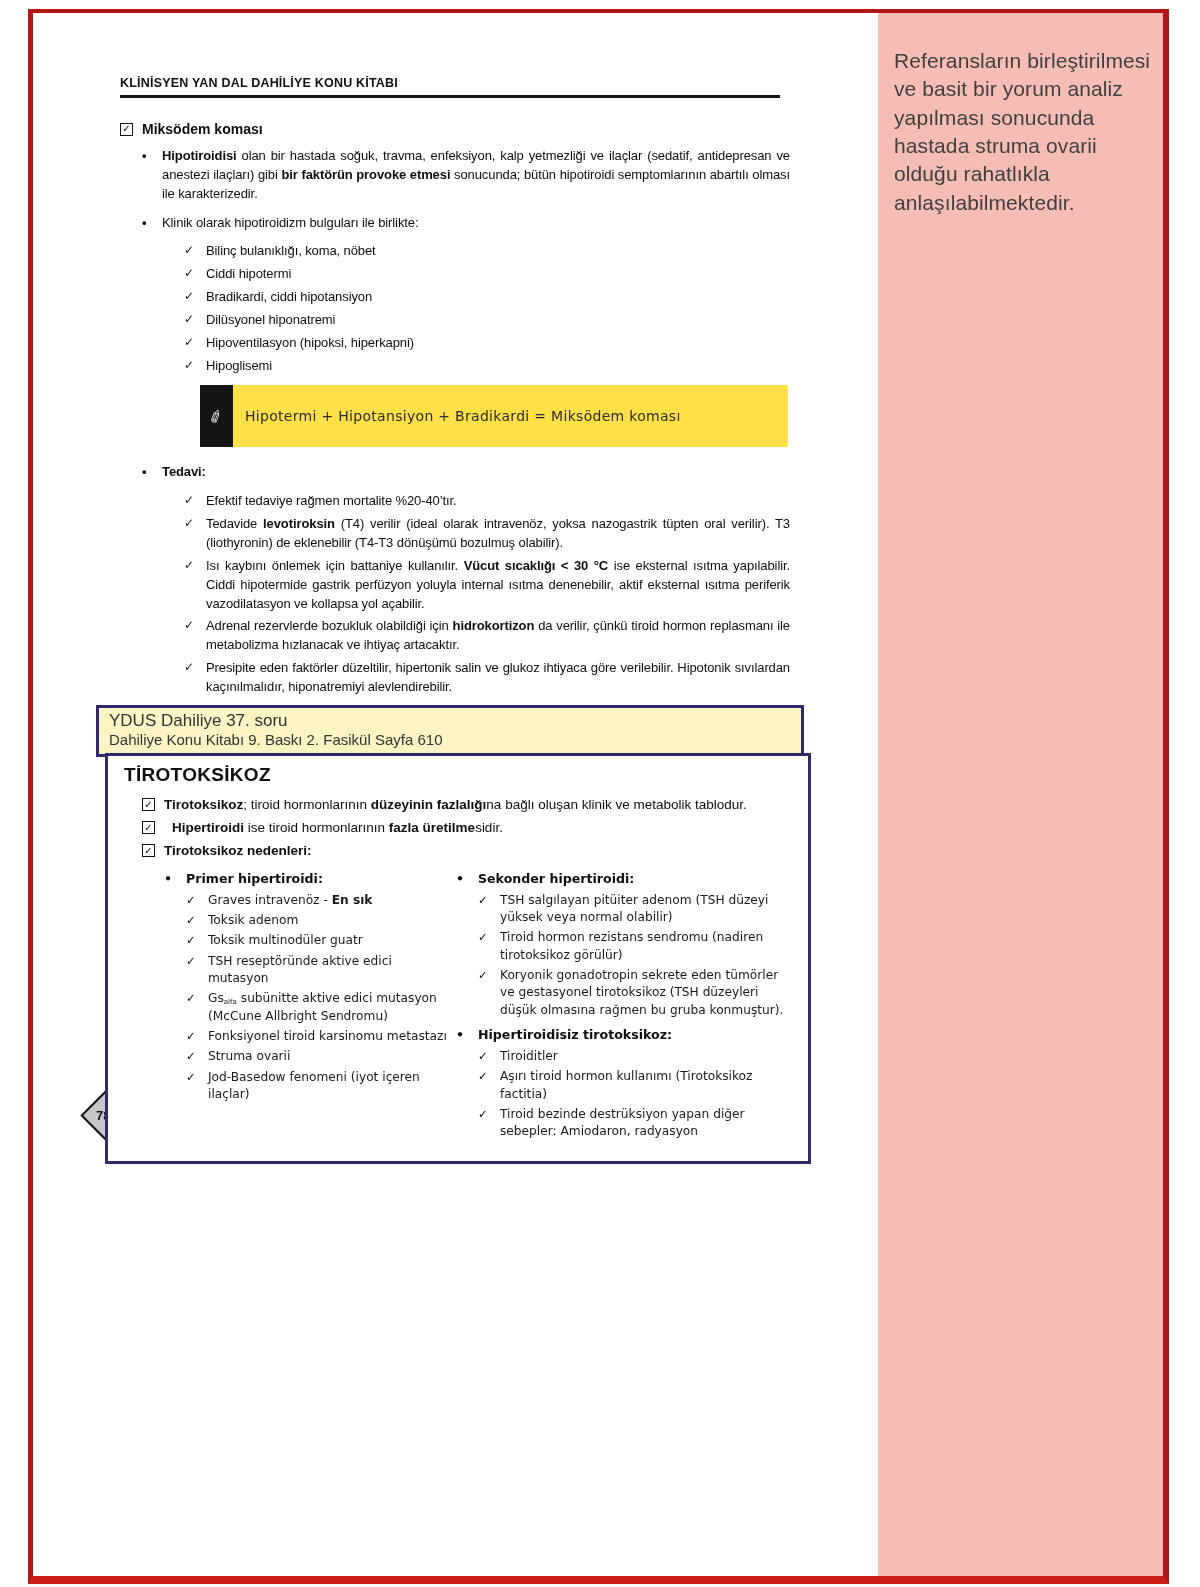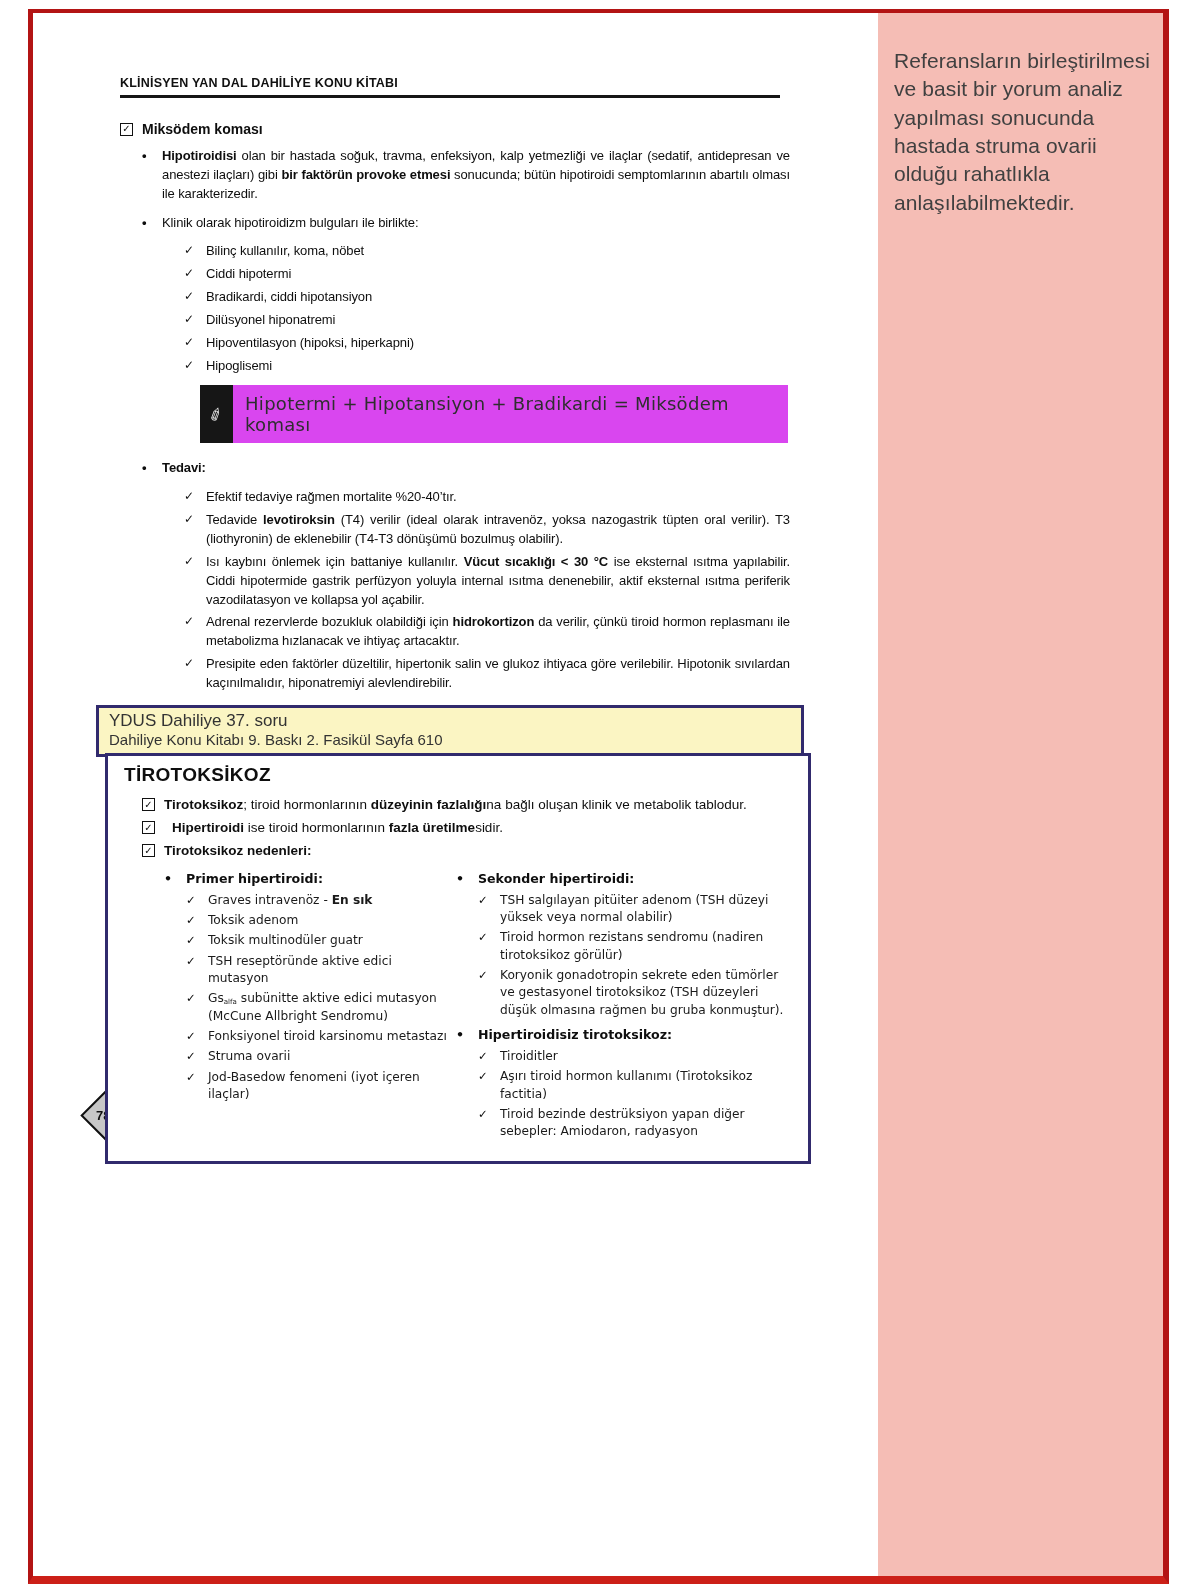--- a/index.html
+++ b/index.html
@@ -58,23 +58,23 @@
   .callout{
     display:flex;margin:6px 0 16px 80px;width:588px;align-items:stretch;
   }
   .callout .pen{
     flex:0 0 33px;background:#161616;color:#f2f2f2;display:flex;
     align-items:center;justify-content:center;font-size:17px;
     font-family:"DejaVu Sans",sans-serif;transform:none;
   }
   .callout .pen span{display:block;transform:rotate(-115deg);}
   .callout .body{
-    flex:1;background:#d946ef;display:flex;align-items:center;
-    padding:8px 12px;font-family:"DejaVu Sans",sans-serif;
-    font-size:18px;color:#2e2e2e;letter-spacing:0.3px;
+    flex:1;background:#fde047;display:flex;align-items:center;
+    padding:23px 12px;font-family:"DejaVu Sans",sans-serif;
+    font-size:14px;color:#2e2e2e;letter-spacing:0.3px;
   }
   
   .yellow-box{
     position:absolute;left:96px;top:705px;width:708px;box-sizing:border-box;
     background:#fbf5c3;border:3px solid #312a6d;padding:3px 10px 5px 10px;z-index:3;
   }
   .yellow-box .l1{font-size:17px;color:#333;margin:0;line-height:1.2;}
   .yellow-box .l2{font-size:15px;color:#333;margin:0;line-height:1.2;}
   
   .tiro-box{
@@ -130,21 +130,21 @@
   </div>
 
   <div class="bullet lead">
     <span class="dot">•</span>
     <div class="txt">Klinik olarak hipotiroidizm bulguları ile birlikte:</div>
   </div>
 
   <ul class="chklist simple">
     <li>
         <span class="tick">✓</span>
-        <span class="txt">Bilinç kullanılır, koma, nöbet</span>
+        <span class="txt">Bilinç bulanıklığı, koma, nöbet</span>
       </li>
     <li>
         <span class="tick">✓</span>
         <span class="txt">Ciddi hipotermi</span>
       </li>
     <li>
         <span class="tick">✓</span>
         <span class="txt">Bradikardi, ciddi hipotansiyon</span>
       </li>
     <li>

